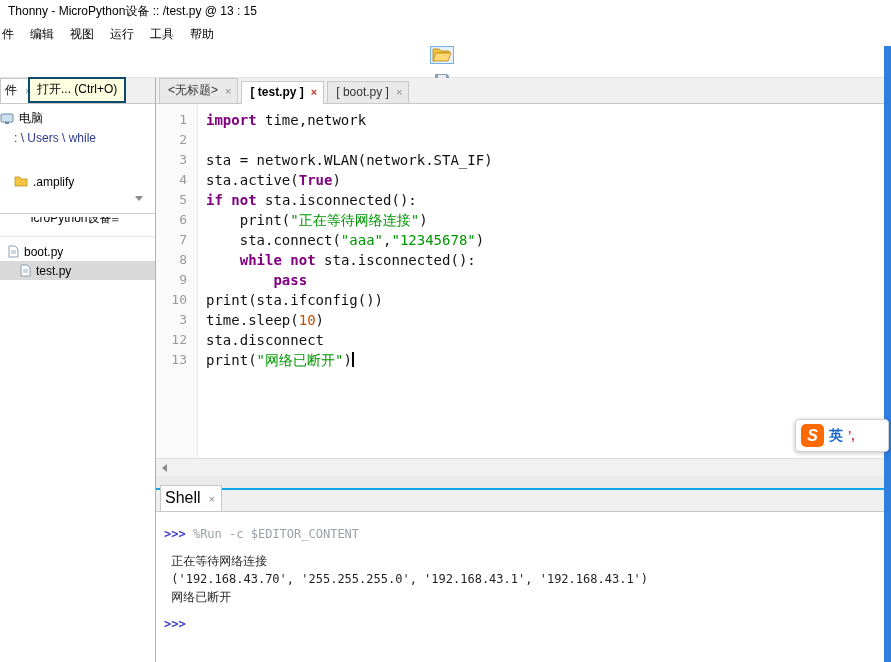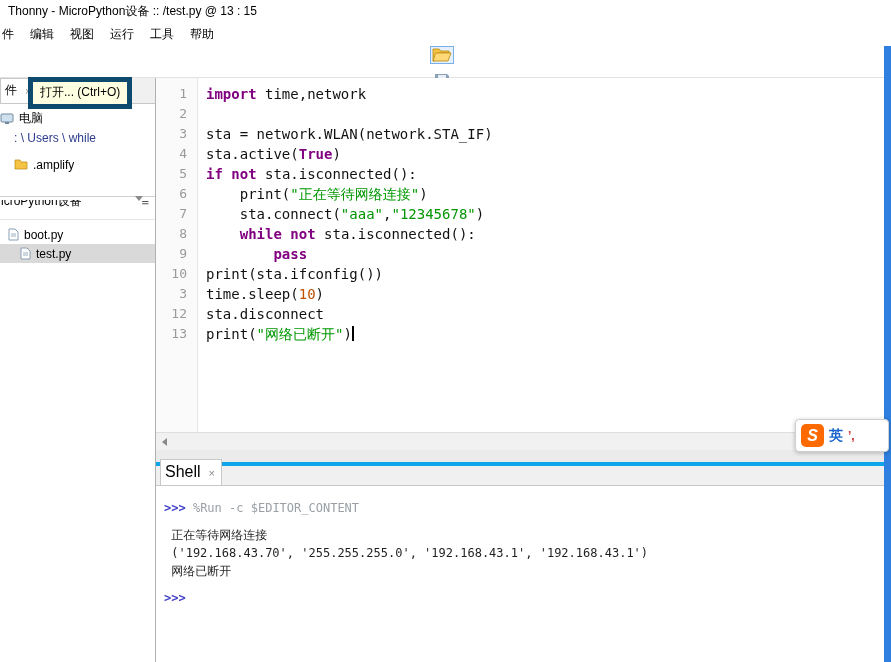--- a/index.html
+++ b/index.html
@@ -25,42 +25,42 @@
     border-left:8px solid #fff; border-top:5px solid transparent; border-bottom:5px solid transparent; }
   .stop-octagon { width:20px; height:20px; background:var(--stop_red,#d42b2b); color:#fff;
     clip-path:polygon(30% 0,70% 0,100% 30%,100% 70%,70% 100%,30% 100%,0 70%,0 30%);
     font-size:5px; font-weight:bold; display:flex; align-items:center; justify-content:center; letter-spacing:.3px; }
   .flag { width:20px; height:13px; border:1px solid #9a9a9a;
     background:linear-gradient(var(--flag_blue,#2f6fd0) 50%, var(--flag_yellow,#ffd500) 50%); }
   .args-label { margin-left:84px; font-size:12px; white-space:nowrap; }
   .args-input { flex:1; height:20px; border:1px solid #6e6e6e; background:#fff; margin-left:6px; margin-right:2px; font-size:12px; padding:0 4px; }
 
   .tooltip { position:absolute; left:28px; top:77px; z-index:60; background:#ffffe1;
-    border:5px solid #0c4a6e; font-size:12px; padding:2px 7px 3px; white-space:nowrap; }
+    border:2px solid #0c4a6e; font-size:12px; padding:2px 7px 3px; white-space:nowrap; }
 
   .desktop-edge { position:absolute; right:0; top:46px; width:7px; bottom:0; background:var(--desktop_blue,#2e7fdf); }
 
   
   .sidebar { position:absolute; left:0; top:78px; width:156px; bottom:0;
     background:#fff; border-right:1px solid #b0b0b0; font-size:12px; }
   .side-tabstrip { height:26px; background:#f0f0f0; border-bottom:1px solid #c8c8c8;
     display:flex; align-items:flex-end; padding-left:0; }
   .side-tab { background:#fff; border:1px solid #c8c8c8; border-bottom:none;
     padding:3px 6px 4px 4px; display:flex; gap:8px; align-items:center; }
   .tab-close::before { content:"×"; color:#8a8a8a; font-size:11px; }
   .tree { position:relative; padding-top:5px; }
   .tree-row { height:19px; display:flex; align-items:center; gap:5px; padding-left:6px; white-space:nowrap; overflow:hidden; }
   .tree-row.indent { padding-left:14px; }
   .tree-row.selected { background:var(--selection_gray,#d9d9d9); }
   .path-text { color:#2d3c8e; }
   .clip-left { margin-left:-6px; }
   .tree-chevron { position:absolute; right:12px; top:92px; width:0; height:0;
     border-left:4px solid transparent; border-right:4px solid transparent; border-top:5px solid #8a8a8a; }
   .device-section { margin-top:22px; border-top:1px solid #cfcfcf; padding-top:3px; }
-  .device-header { height:20px; display:flex; align-items:center; justify-content:space-between;
+  .device-header { height:20px; display:flex; align-items:center; justify-content:center;
     padding:0 6px 17px 1px; border-bottom:1px solid #e5e5e5; white-space:nowrap; overflow:hidden; }
   .menu-icon::before { content:"≡"; color:#555; font-size:13px; }
 
   
   .main { position:absolute; left:156px; top:78px; right:7px; bottom:0; display:flex; flex-direction:column; background:#fff; }
   .tabstrip { height:26px; background:#f0f0f0; border-bottom:1px solid #c8c8c8;
     display:flex; align-items:flex-end; padding-left:3px; }
   .tab { background:#e9e9e9; border:1px solid #c8c8c8; border-bottom:none; margin-right:3px;
     padding:3px 6px 4px 8px; font-size:12px; display:flex; gap:7px; align-items:center; color:#333; }
   .tab.active { background:#fff; font-weight:bold; color:#000; position:relative; top:1px; padding-bottom:5px; }
@@ -77,21 +77,21 @@
   .str { color:var(--string,#009700); }
   .num { color:var(--number,#c04e00); }
   .t { color:#111; }
   .caret { display:inline-block; width:2px; height:15px; background:#000; vertical-align:-2px; }
 
   .hscroll { height:18px; background:#f1f1f1; border-top:1px solid #dedede; display:flex; align-items:center; }
   .scroll-btn { width:17px; height:100%; display:flex; align-items:center; justify-content:center; }
   .scroll-btn .arr-left { width:0; height:0; border-top:4px solid transparent; border-bottom:4px solid transparent; border-right:5px solid #8a8a8a; }
 
   .vsplit { height:12px; background:#ebebeb; }
-  .shellstrip { height:24px; background:#f0f0f0; border-top:4px solid #0ea5e9; border-bottom:1px solid #c8c8c8;
+  .shellstrip { height:24px; background:#f0f0f0; border-top:2px solid #0ea5e9; border-bottom:1px solid #c8c8c8;
     display:flex; align-items:flex-end; padding-left:4px; }
   .shell { flex:1; background:#fff; padding:13px 0 0 8px;
     font-family:"DejaVu Sans Mono",monospace; font-size:12px; line-height:18px; white-space:pre; overflow:hidden; }
   .sl { min-height:18px; }
   .sl.gap { min-height:9px; height:9px; }
   .prompt { color:var(--prompt,#4040c8); font-weight:bold; }
   .magic { color:var(--magic,#9aa0a6); }
   .out { color:var(--output,#1f1f1f); }
 
   
@@ -209,21 +209,21 @@
         <svg width="14" height="12" viewBox="0 0 14 12">
             <rect x="1" y="1" width="12" height="8" rx="1" fill="#cfe0ee" stroke="#6f8aa0"></rect>
             <rect x="5" y="9" width="4" height="2" fill="#6f8aa0"></rect>
           </svg>
       </span>
       <span>电脑</span>
     </div>
     <div class="tree-row indent">
       <span class="path-text">: \ Users \ while</span>
     </div>
-    <div class="tree-row indent" style="margin-top:8px">
+    <div class="tree-row indent" style="margin-top:25px">
       <span class="icon16">
         <svg width="14" height="11" viewBox="0 0 14 11">
             <path d="M1 1h5l1 2h6v7H1z" fill="#f6c445" stroke="#b8860b" stroke-width="0.7"></path>
           </svg>
       </span>
       <span>.amplify</span>
     </div>
     <div class="tree-chevron"></div>
 
     <div class="device-section">
@@ -249,20 +249,34 @@
               <line x1="3" y1="8" x2="8" y2="8" stroke="#9ab0c4"></line>
             </svg>
         </span>
         <span>test.py</span>
       </div>
     </div>
   </div>
 </div>
 
 <div class="main">
+  <div class="tabstrip">
+    <div class="tab">
+      <span>&lt;无标题&gt;</span>
+      <span class="tab-close"></span>
+    </div>
+    <div class="tab active">
+      <span>[ test.py ]</span>
+      <span class="tab-close"></span>
+    </div>
+    <div class="tab">
+      <span>[ boot.py ]</span>
+      <span class="tab-close"></span>
+    </div>
+  </div>
 
   <div class="editor">
     <div class="gutter">
         <div>1</div>
         <div>2</div>
         <div>3</div>
         <div>4</div>
         <div>5</div>
         <div>6</div>
         <div>7</div>

